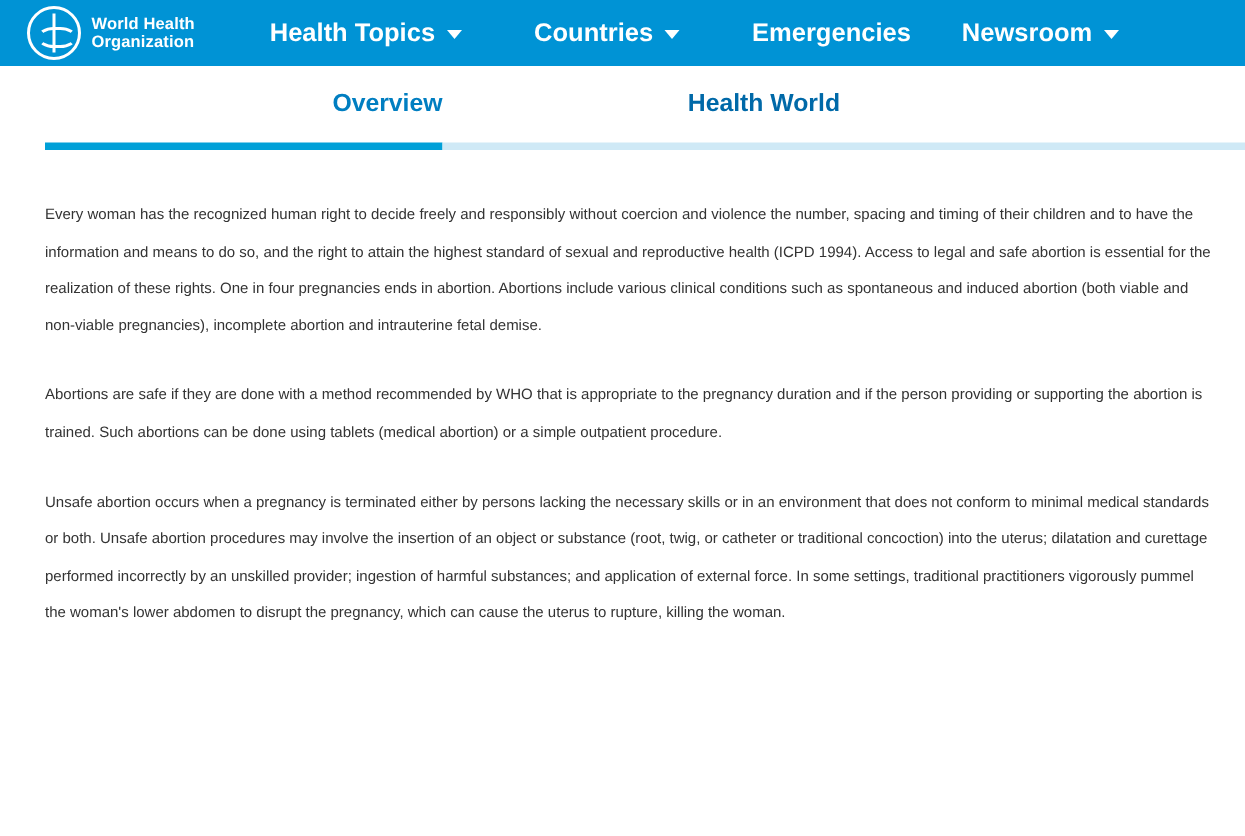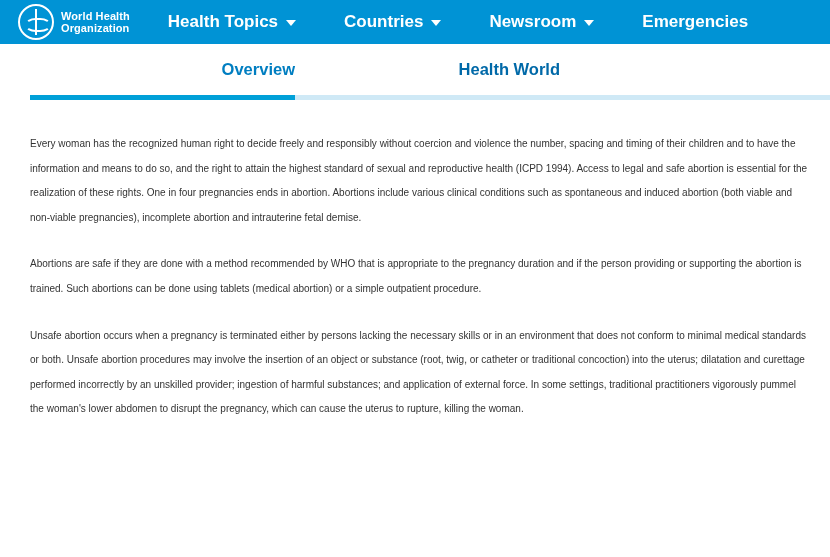--- a/index.html
+++ b/index.html
@@ -23,21 +23,21 @@
     display: flex;
     align-items: center;
     padding: 0 0 0 18px;
     position: relative;
     overflow: hidden;
   }
   .logo {
     display: flex;
     align-items: center;
     gap: 7px;
-    margin-right: 14px;
+    margin-right: 26px;
     flex: none;
   }
   .logo-mark {
     width: 36px;
     height: 36px;
     border-radius: 50%;
     background: #0093d5;
     border: 2px solid #ffffff;
     position: relative;
     flex: none;
@@ -159,26 +159,26 @@
 
   <nav class="nav">
     <div class="nav-item">
       <span>Health Topics</span>
       <span class="caret"></span>
     </div>
     <div class="nav-item">
       <span>Countries</span>
       <span class="caret"></span>
     </div>
+    <div class="nav-item plain">
+      <span>Emergencies</span>
+    </div>
     <div class="nav-item">
       <span>Newsroom</span>
       <span class="caret"></span>
-    </div>
-    <div class="nav-item plain">
-      <span>Emergencies</span>
     </div>
   </nav>
 </div>
 
 <div class="tabstrip">
   <div class="tab w1 active">
     <span>Overview</span>
   </div>
   <div class="tab w2">
     <span>Health World</span>

